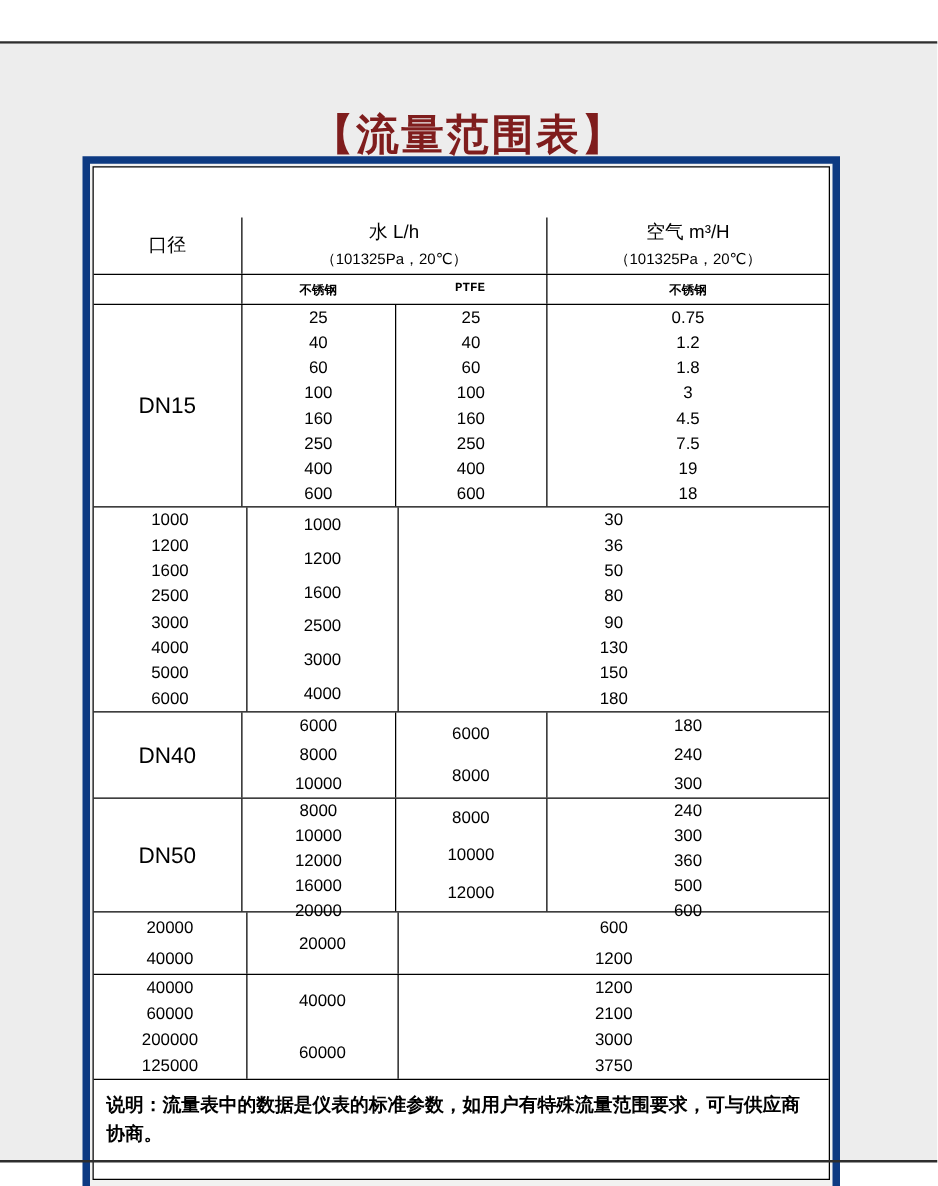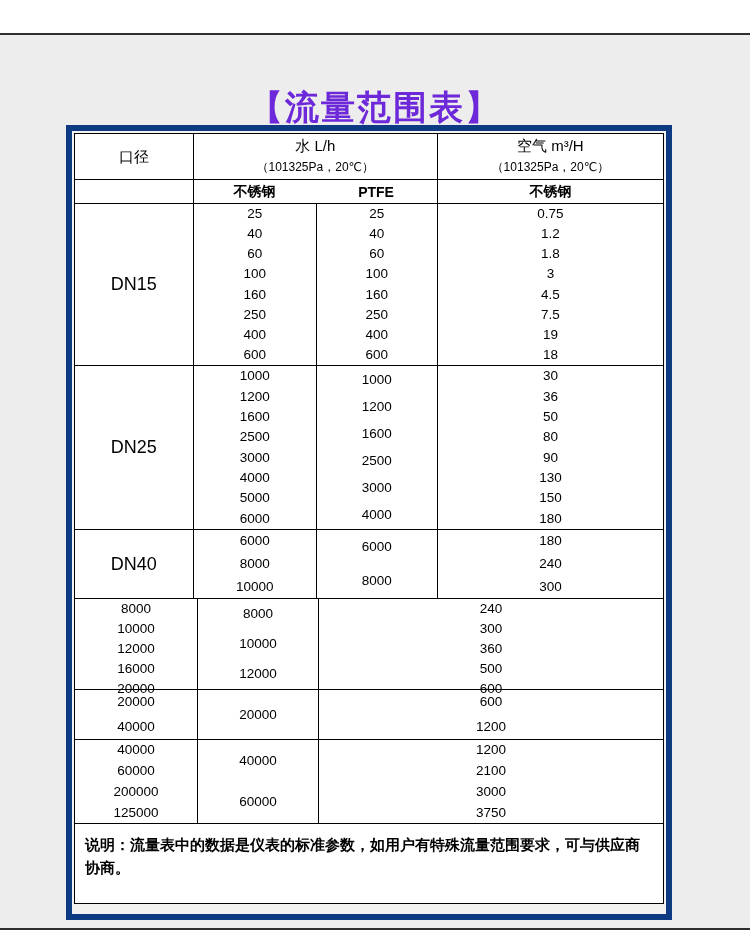--- a/index.html
+++ b/index.html
@@ -10,21 +10,21 @@
     color: #000;
   }
   .rule { position: absolute; left: 0; width: 750px; height: 2px; background: var(--rule, #2e2e2e); }
   .rule.top { top: 33px; }
   .rule.bottom { top: 928px; }
   .panel { position: absolute; left: 0; top: 35px; width: 750px; height: 893px; background: var(--panel, #ededed); }
 
   .page-title {
     position: absolute; left: 0; top: 50px; width: 100%;
     text-align: center; font-size: 34px; font-weight: bold;
-    color: #6d28d9; letter-spacing: 2px;
+    color: #7f1d1d; letter-spacing: 2px;
   }
 
   .table-wrap {
     position: absolute; left: 66px; top: 90px; width: 606px;
     border: 6px solid var(--navy, #0d3a82);
     background: #f2f2f1;
     padding: 2px 2px 10px 2px;
   }
   .tbl { border: 1.5px solid #000; background: #ffffff; }
   .row { display: flex; width: 100%; }
@@ -32,26 +32,26 @@
   .cell {
     display: flex; flex-direction: column; justify-content: space-around;
     align-items: center; text-align: center;
   }
   .c1 { width: 20.2%; border-right: 1px solid #000; }
   .cw { width: 20.9%; border-right: 1px solid #000; }
   .cp { width: 20.6%; border-right: 1px solid #000; }
   .c3 { flex: 1; }
   .c2 { width: 41.5%; border-right: 1px solid #000; align-items: center; }
 
-  .hdr1 { height: 46px; border-bottom: 1.5px solid #000; }
+  .hdr1 { height: 46px; border-bottom: 1.5px solid #000; margin-top: 40px; }
   .hdr1 .cell { line-height: 21px; font-size: 15px; }
   .hdr1 .cond { font-size: 12px; }
 
   .hdr2 { height: 24px; border-bottom: 1.5px solid #000; }
-  .hdr2 .cell { font-size: 14px; font-weight: bold; }
+  .hdr2 .cell { font-size: 10px; font-weight: bold; font-family: Liberation Mono, monospace; }
   .hdr2 .c2 { flex-direction: row; }
   .hdr2 .half { width: 50%; text-align: center; }
 
   .block-row { border-bottom: 1.5px solid #000; font-size: 13.5px; }
   .block-row .val { line-height: 20px; }
   .block-row .diam { font-size: 18px; }
   #blocks .block-row:nth-child(1) { height: 162px; }
   #blocks .block-row:nth-child(2) { height: 164px; }
   #blocks .block-row:nth-child(3) { height: 69px; }
   #blocks .block-row:nth-child(4) { height: 91px; }
@@ -127,23 +127,20 @@
               <div class="val">1.2</div>
               <div class="val">1.8</div>
               <div class="val">3</div>
               <div class="val">4.5</div>
               <div class="val">7.5</div>
               <div class="val">19</div>
               <div class="val">18</div>
             </div>
           </div>
           <div class="row block-row">
-            <div class="cell c1">
-              <div class="diam">DN25</div>
-            </div>
             <div class="cell cw">
               <div class="val">1000</div>
               <div class="val">1200</div>
               <div class="val">1600</div>
               <div class="val">2500</div>
               <div class="val">3000</div>
               <div class="val">4000</div>
               <div class="val">5000</div>
               <div class="val">6000</div>
             </div>
@@ -179,20 +176,23 @@
               <div class="val">6000</div>
               <div class="val">8000</div>
             </div>
             <div class="cell c3">
               <div class="val">180</div>
               <div class="val">240</div>
               <div class="val">300</div>
             </div>
           </div>
           <div class="row block-row">
+            <div class="cell c1">
+              <div class="diam">DN50</div>
+            </div>
             <div class="cell cw">
               <div class="val">8000</div>
               <div class="val">10000</div>
               <div class="val">12000</div>
               <div class="val">16000</div>
               <div class="val">20000</div>
             </div>
             <div class="cell cp">
               <div class="val">8000</div>
               <div class="val">10000</div>

